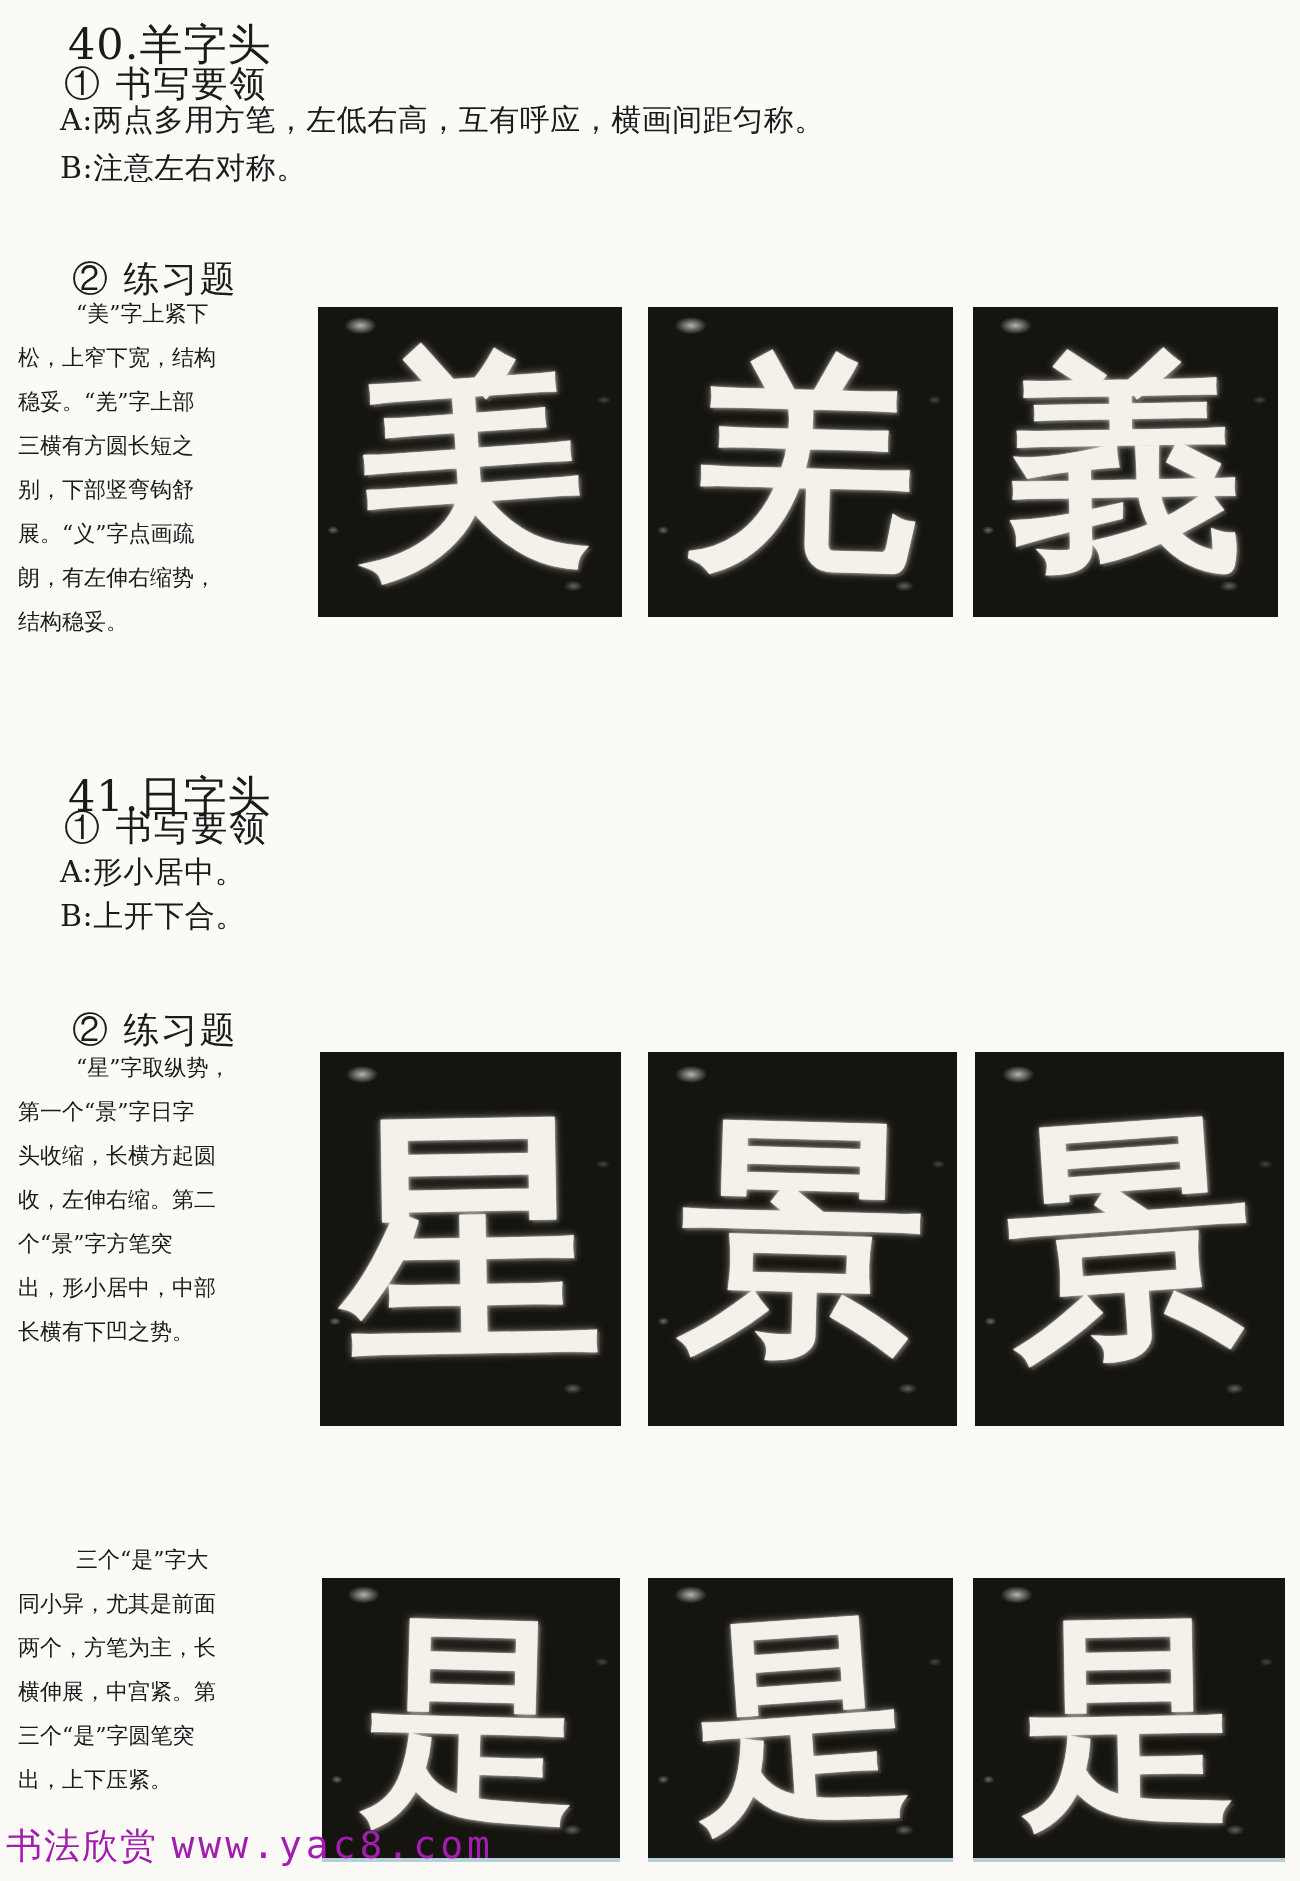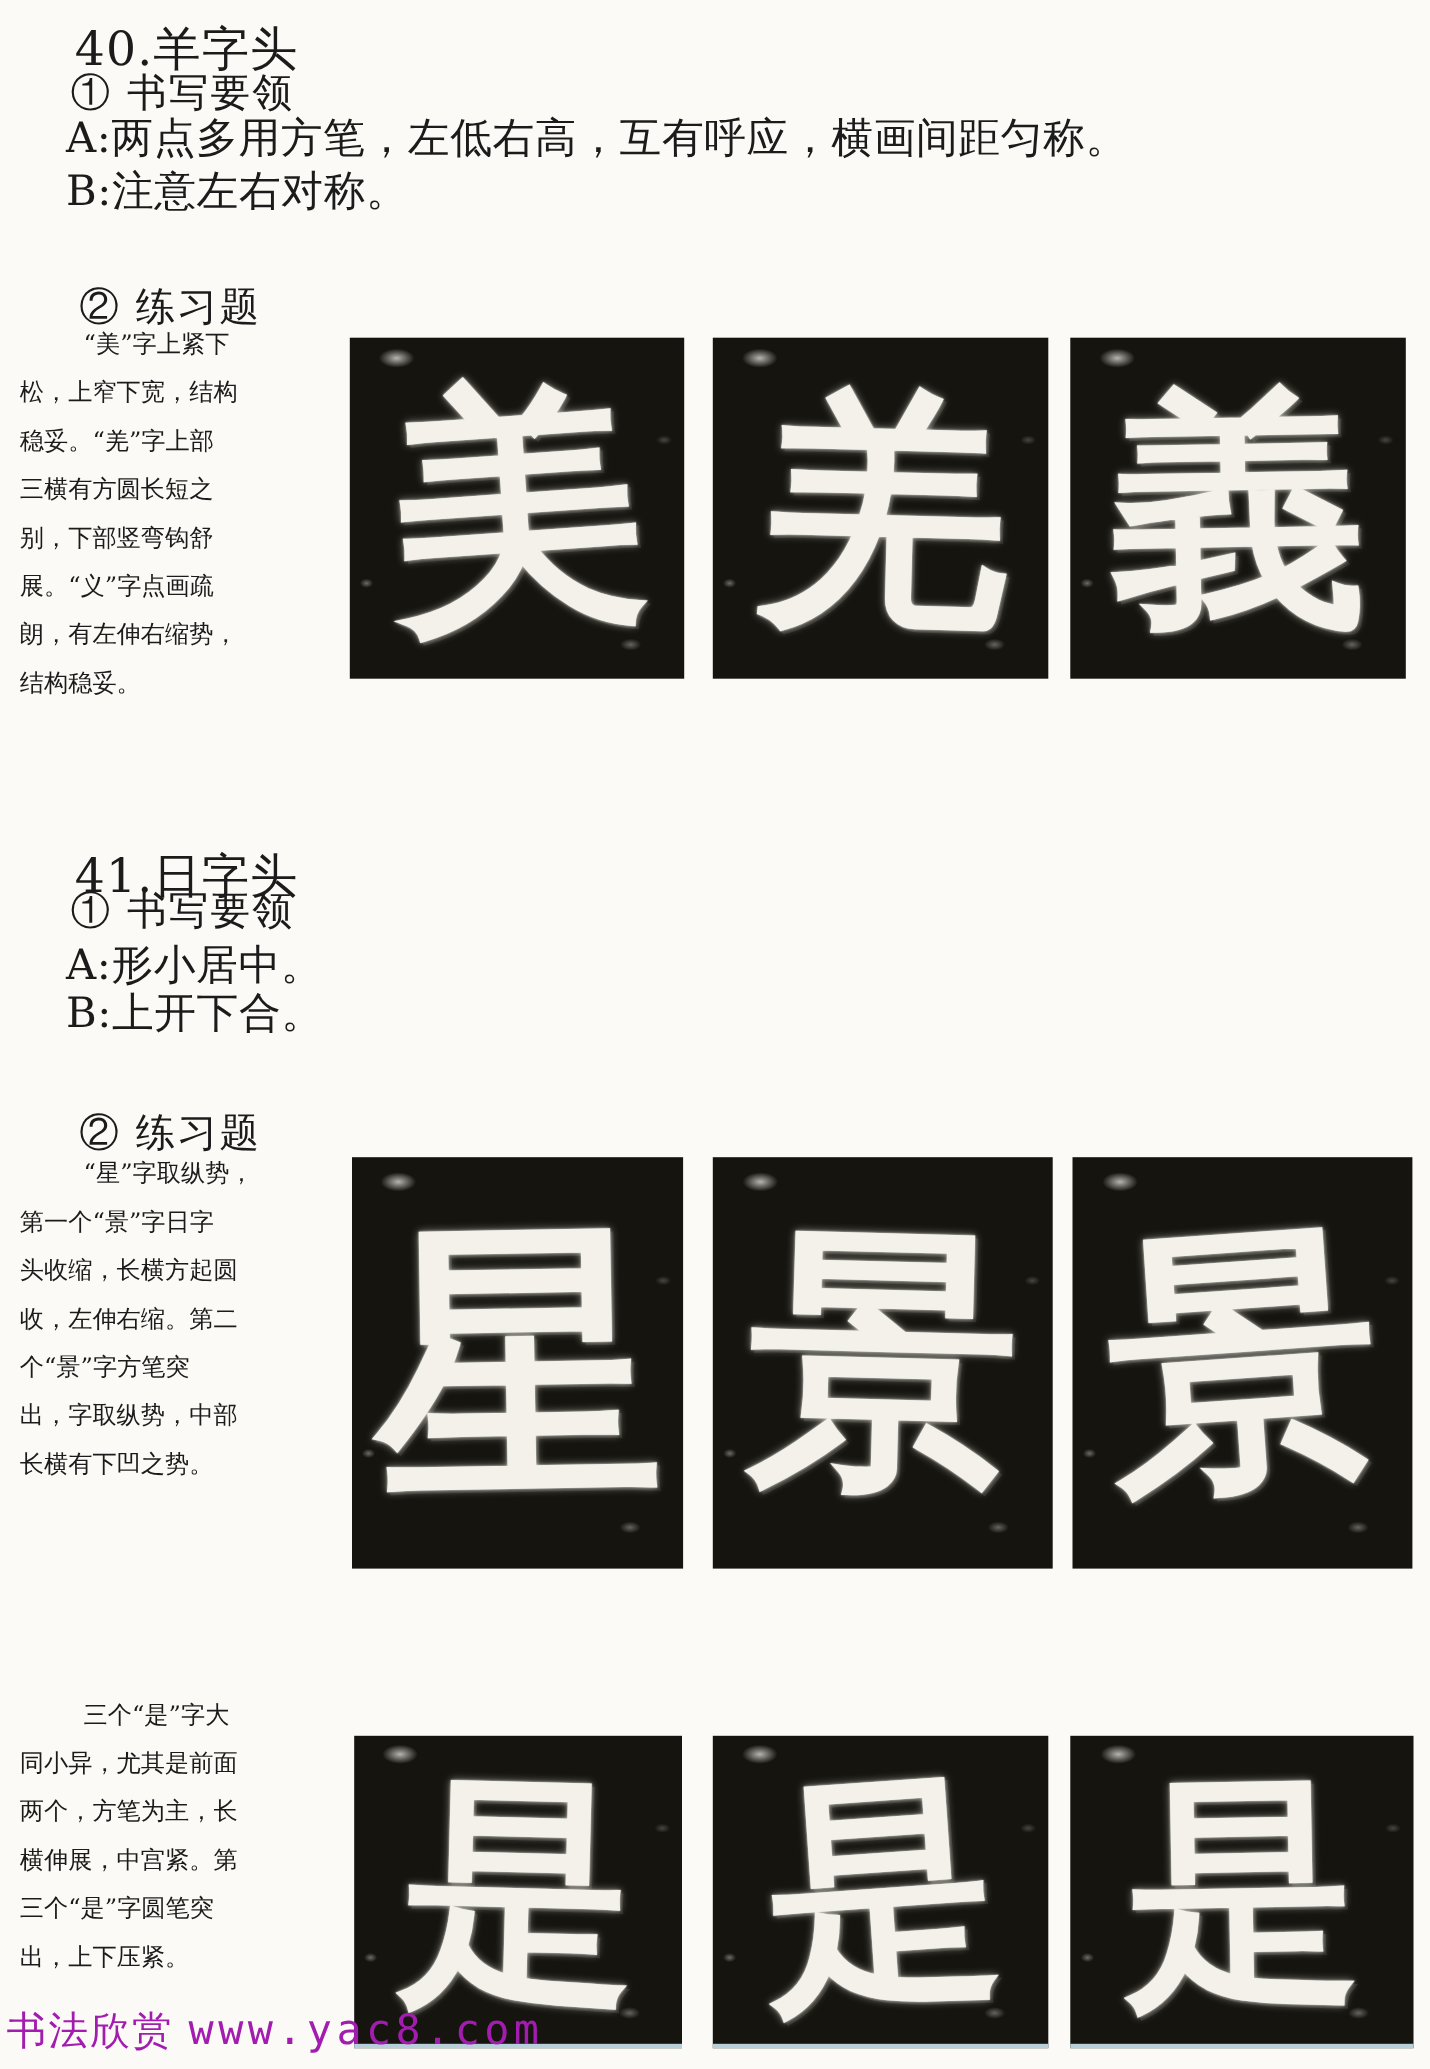--- a/index.html
+++ b/index.html
@@ -9,21 +9,21 @@
     margin:0 auto;
     background:#fbfaf6;
     font-family:"DejaVu Serif","Liberation Serif",serif;
     color:#1b1b1b;
     overflow:hidden;
   }
   .abs{position:absolute;}
   .nowrap{white-space:nowrap;}
   .sec-title{font-size:43px;letter-spacing:1px;}
   .sub-heading{font-size:36px;letter-spacing:2px;}
-  .point-line{font-size:38px;letter-spacing:0.5px;}
+  .point-line{font-size:30px;letter-spacing:0.5px;}
   .para{font-size:22px;line-height:44px;letter-spacing:0px;width:265px;}
   .para .ln{white-space:nowrap;}
   .ln-indent{text-indent:58px;}
   
   .tile{
     position:absolute;
     background:
       radial-gradient(ellipse 26px 14px at 14% 6%, rgba(250,250,243,.70), transparent 62%),
       radial-gradient(ellipse 16px 9px at 84% 90%, rgba(250,250,243,.35), transparent 60%),
       radial-gradient(ellipse 10px 7px at 5% 72%, rgba(250,250,243,.38), transparent 60%),
@@ -104,21 +104,21 @@
   <div class="abs point-line nowrap" style="left:60px;top:896px;">B:上开下合。</div>
 
   <div class="abs sub-heading nowrap" style="left:72px;top:1006px;">② 练习题</div>
 
   <div class="abs para" style="left:18px;top:1046px;">
     <div class="ln ln-indent">“星”字取纵势，</div>
     <div class="ln">第一个“景”字日字</div>
     <div class="ln">头收缩，长横方起圆</div>
     <div class="ln">收，左伸右缩。第二</div>
     <div class="ln">个“景”字方笔突</div>
-    <div class="ln">出，字取纵势，中部</div>
+    <div class="ln">出，形小居中，中部</div>
     <div class="ln">长横有下凹之势。</div>
   </div>
 
   <div class="tile" style="left:320px;top:1052px;width:301px;height:374px;">
     <span class="glyph g-xing r-c">星</span>
   </div>
   <div class="tile" style="left:648px;top:1052px;width:309px;height:374px;">
     <span class="glyph g-jing r-b">景</span>
   </div>
   <div class="tile" style="left:975px;top:1052px;width:309px;height:374px;">

